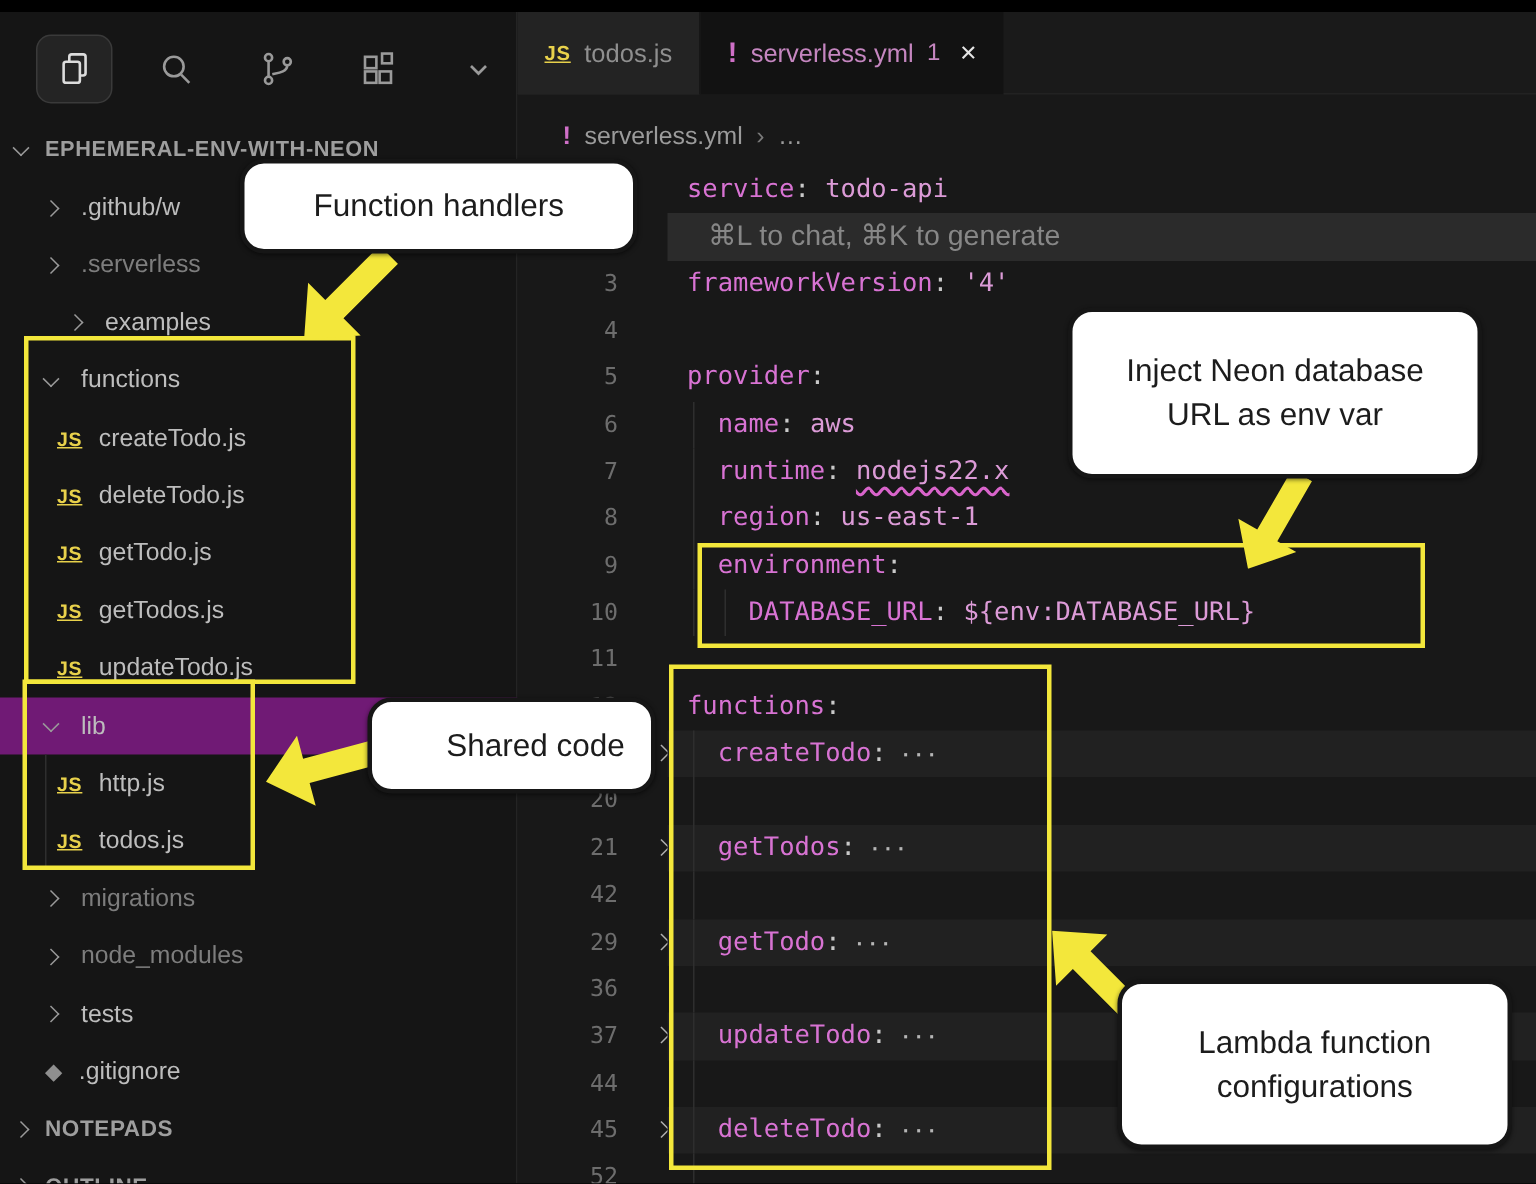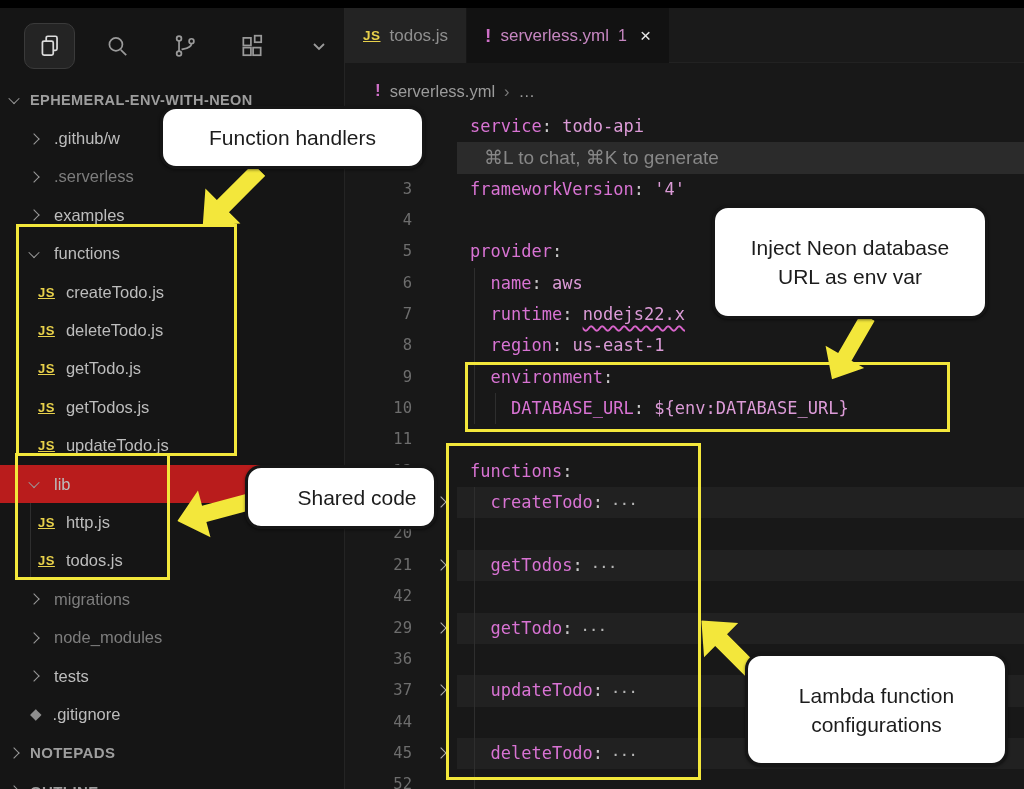--- a/index.html
+++ b/index.html
@@ -15,21 +15,21 @@
   .activity { position:absolute; left:0; top:6px; width:345px; height:64px; display:flex; align-items:center; gap:16px; padding-left:24px; }
   .act-btn { width:52px; height:46px; display:flex; align-items:center; justify-content:center; border-radius:10px; color:#9a9a9a; }
   .act-btn.active { background:#242424; border:1px solid #3a3a3a; color:#dcdcdc; }
   .act-btn svg { display:block; }
 
   .tree { position:absolute; left:0; top:73px; width:345px; }
   .trow { position:relative; height:38.4px; display:flex; align-items:center; color:#bdbdbd; font-size:16.5px; }
   .trow.root { color:#9e9e9e; font-weight:bold; font-size:14.5px; letter-spacing:.4px; }
   .trow.section { color:#9e9e9e; font-weight:bold; font-size:15px; letter-spacing:.4px; }
   .trow.dim { color:#7d7d7d; }
-  .trow.selected { background:#b91c1c; }
+  .trow.selected { background:#701a75; }
   .chev { display:inline-block; width:8px; height:8px; border-right:1.8px solid #9a9a9a; border-bottom:1.8px solid #9a9a9a; flex:none; }
   .chev.right { transform:rotate(-45deg); }
   .chev.down { transform:rotate(45deg) translate(-1px,-1px); }
   .js-badge { color:#e8d14b; font-weight:bold; font-size:13px; letter-spacing:.5px; font-family:"Liberation Sans",sans-serif;text-decoration:underline; }
   .git-badge { color:#8f8f8f; font-size:15px; }
   .tguide { position:absolute; left:30px; top:0; bottom:0; width:1px; background:#2e2e2e; }
 
   
   .editor { position:absolute; left:345px; top:8px; width:679px; height:781px; background:#181818; }
   .tabs { position:absolute; left:0; top:0; width:679px; height:55px; background:#1a1a1a; border-bottom:1px solid #222; display:flex; }
@@ -39,21 +39,21 @@
   .tab .js-badge { font-size:13.5px; }
   .yaml-badge { color:#cf6fc7; font-weight:bold; font-size:19px; }
   .tab-count { color:#c586c0; font-size:16px; }
   .tab-close { color:#e6e6e6; font-size:19px; margin-left:4px; }
 
   .breadcrumb { position:absolute; left:0; top:56px; width:679px; height:54px; display:flex; align-items:center; gap:9px; padding-left:30px; color:#9b9b9b; font-size:16.5px; }
   .breadcrumb .yaml-badge { font-size:17px; }
   .crumb-sep { color:#7a7a7a; }
 
   .code { position:absolute; left:0; top:103px; width:679px; }
-  .crow { display:flex; height:31.35px;gap:12px; }
+  .crow { display:flex; height:31.35px; }
   .gutter { position:relative; width:100px; flex:none; text-align:right; padding-right:33px; color:#6d6d6d; font-family:"DejaVu Sans Mono",monospace; font-size:15.5px; line-height:31.35px; }
   .fold-chev { position:absolute; right:0; top:11px; width:8px; height:8px; border-right:1.8px solid #b0b0b0; border-bottom:1.8px solid #b0b0b0; transform:rotate(-45deg); }
   .ctext { position:relative; flex:1; font-family:"DejaVu Sans Mono",monospace; font-size:17px; line-height:31.35px; white-space:pre; padding-left:13px; color:#ccc; }
   .ctext.stripe { background:#212121; }
   .ctext.hintbg { background:#2b2b2b; }
   .tok-k { color:#d873d3; }
   .tok-p { color:#c9c9c9; }
   .tok-v { color:#dc9bd7; }
   .tok-sq { color:#dc9bd7; text-decoration:underline wavy #d964cb 1.5px; text-underline-offset:5px; }
   .tok-fold { color:#b5b5b5; font-weight:bold; letter-spacing:1.5px; font-size:12px; margin-left:9px; }
@@ -133,21 +133,21 @@
           <span>EPHEMERAL-ENV-WITH-NEON</span>
         </div>
         <div class="trow" style="padding-left: 30px;">
           <i class="chev right" style="margin-right: 16px;"></i>
           <span>.github/w</span>
         </div>
         <div class="trow dim" style="padding-left: 30px;">
           <i class="chev right" style="margin-right: 16px;"></i>
           <span>.serverless</span>
         </div>
-        <div class="trow" style="padding-left: 30px;">
+        <div class="trow" style="padding-left: 46px;">
           <i class="chev right" style="margin-right: 16px;"></i>
           <span>examples</span>
         </div>
         <div class="trow" style="padding-left: 30px;">
           <i class="chev down" style="margin-right: 16px;"></i>
           <span>functions</span>
         </div>
         <div class="trow" style="padding-left: 38px;">
           <span class="js-badge" style="margin-right: 11px;">JS</span>
           <span>createTodo.js</span>

